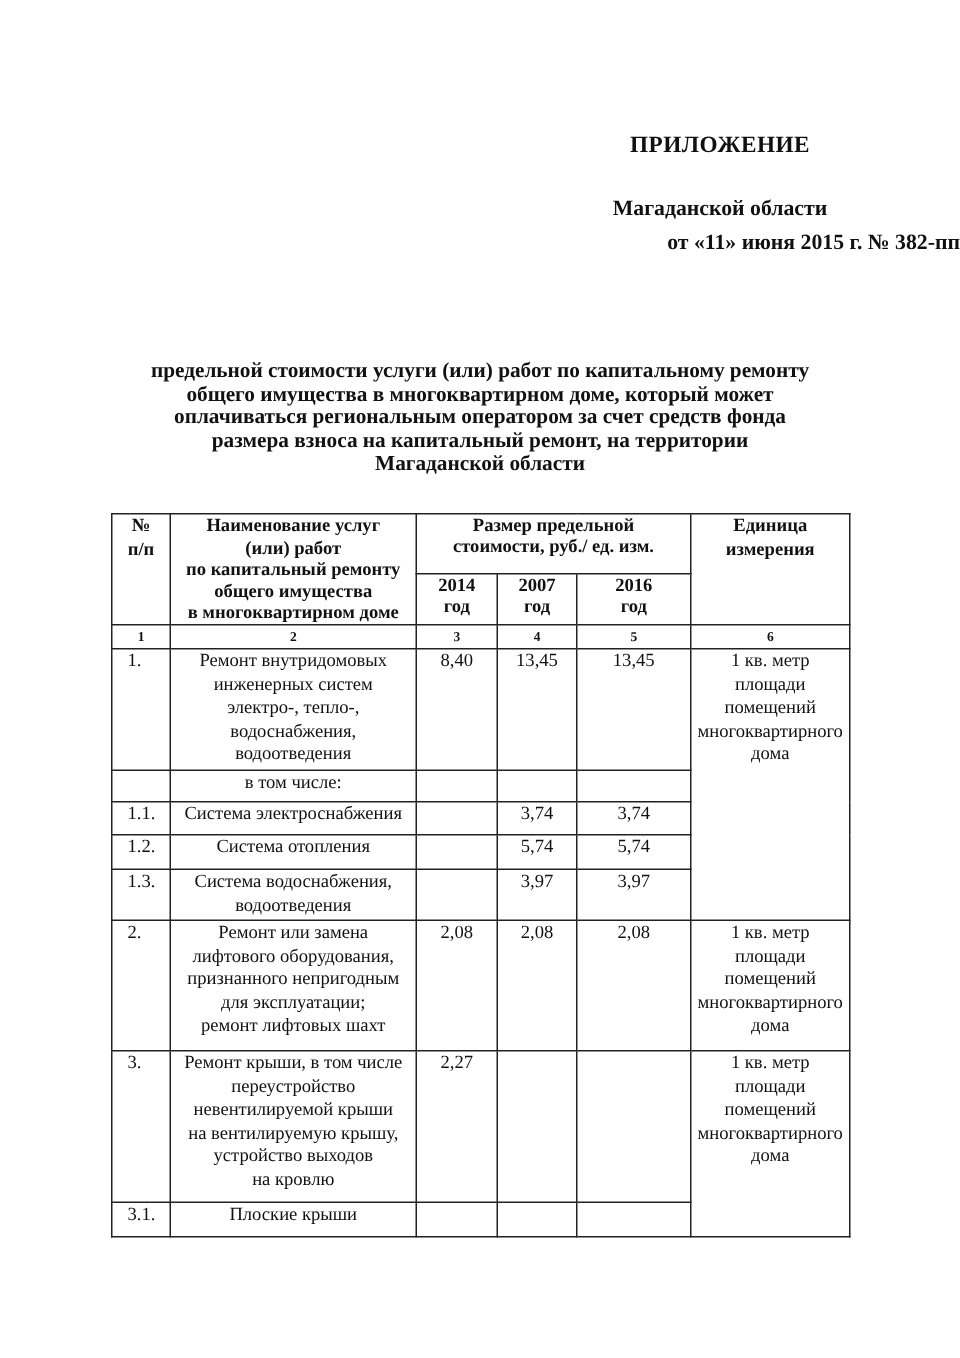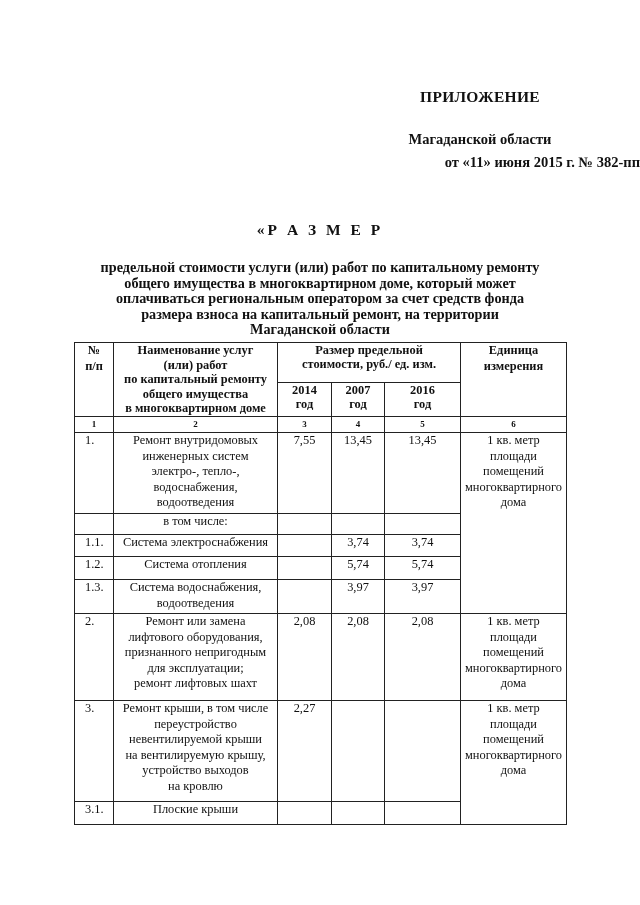--- a/index.html
+++ b/index.html
@@ -7,41 +7,40 @@
          font-family:"Liberation Serif", "DejaVu Serif", serif; color:#111; }
   .page { position:absolute; left:0; top:0; width:604px; height:905px; }
   .appendix { position:absolute; left:320px; width:320px; text-align:center; font-weight:bold; }
   .app-title { top:88px; font-size:15.5px; letter-spacing:0.3px; }
   .app-line1 { top:113px; font-size:14.5px; }
   .app-line2 { top:131px; font-size:14.5px; }
   .app-line3 { top:154px; font-size:14.5px;text-align:right; }
   .doc-title { position:absolute; left:60px; width:520px; top:221px; text-align:center;
                font-weight:bold; font-size:15.5px; letter-spacing:3px; }
   .doc-subtitle { position:absolute; left:80px; width:480px; top:240px; text-align:center;
-                  font-weight:bold; font-size:14.2px; line-height:15.6px;margin-top:20px; }
+                  font-weight:bold; font-size:14.2px; line-height:15.6px; }
   table.grid { position:absolute; left:74px; top:342px; border-collapse:collapse;
                table-layout:fixed; width:492px; font-size:12.4px; }
   table.grid td { border:1px solid #222; padding:0 2px; vertical-align:top; text-align:center;
                   line-height:15.5px; }
   .hdr td { font-weight:bold; vertical-align:middle; }
   .hdr .yr { vertical-align:top; line-height:14px; }
   .num-row td { font-size:9px; line-height:7px; height:7px; font-weight:bold; padding:0; }
   .c-num { text-align:left !important; padding-left:10px !important; }
   td.val { padding-top:1px; }
 </style>
 </head>
 <body>
 
 <div class="page">
 
   <div class="appendix app-title">ПРИЛОЖЕНИЕ</div>
   <div class="appendix app-line2">Магаданской области</div>
   <div class="appendix app-line3">от «11» июня 2015 г. № 382-пп</div>
 
-  <div class="doc-title">«Р А З М Е Р</div>
   <div class="doc-subtitle">
     <div>предельной стоимости услуги (или) работ по капитальному ремонту</div>
     <div>общего имущества в многоквартирном доме, который может</div>
     <div>оплачиваться региональным оператором за счет средств фонда</div>
     <div>размера взноса на капитальный ремонт, на территории</div>
     <div>Магаданской области</div>
   </div>
 
   <table class="grid">
     <colgroup>
@@ -99,21 +98,21 @@
 
     <tr style="height:81px">
       <td class="c-num">1.</td>
       <td>
         <div>Ремонт внутридомовых</div>
         <div>инженерных систем</div>
         <div>электро-, тепло-,</div>
         <div>водоснабжения,</div>
         <div>водоотведения</div>
       </td>
-      <td class="val">7,55</td>
+      <td class="val">8,40</td>
       <td class="val">13,45</td>
       <td class="val">13,45</td>
       <td rowspan="5">
         <div>1 кв. метр</div>
         <div>площади</div>
         <div>помещений</div>
         <div>многоквартирного</div>
         <div>дома</div>
       </td>
     </tr>

